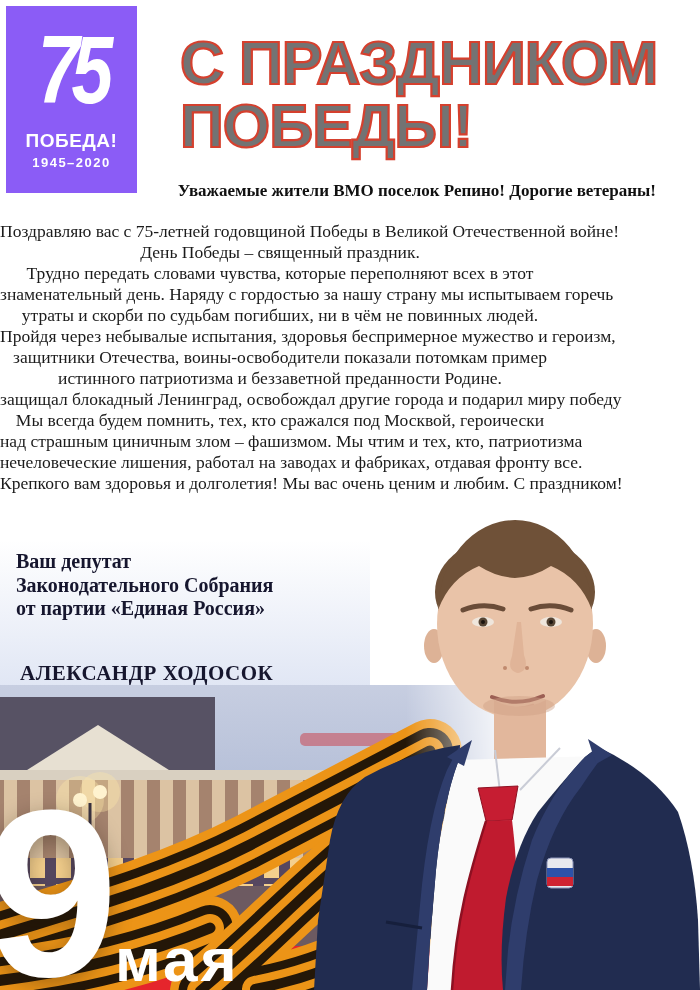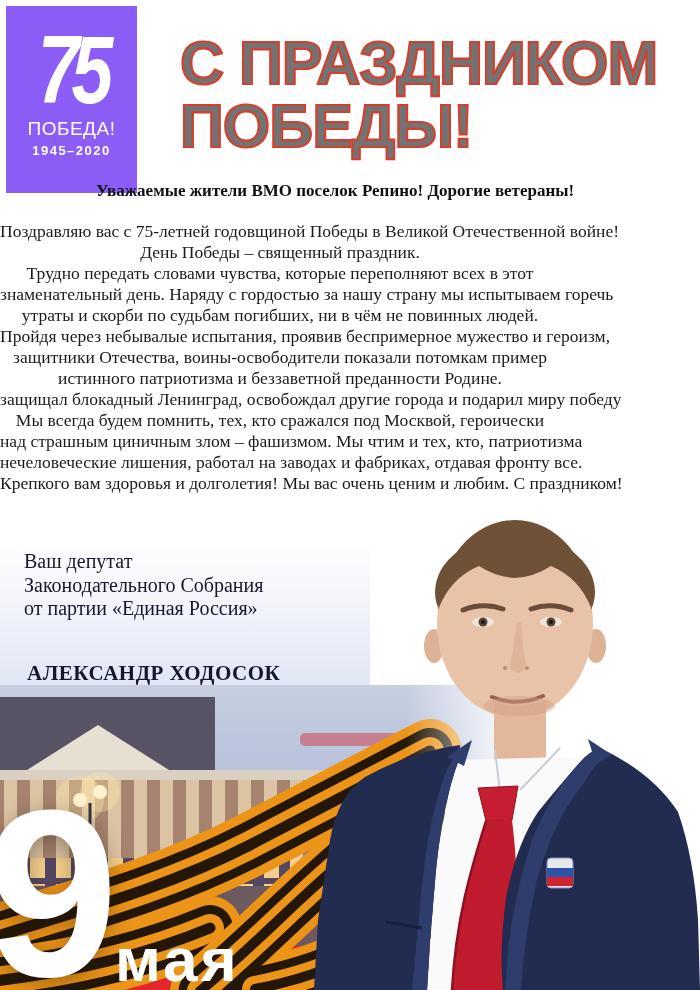--- a/index.html
+++ b/index.html
@@ -5,41 +5,41 @@
   html,body{margin:0;padding:0;background:#e8e8e8;}
   .poster{
     position:relative;width:700px;height:990px;background:#ffffff;
     overflow:hidden;font-family:"Liberation Serif",serif;margin:0 auto;
   }
   
   .logo{position:absolute;left:6px;top:6px;width:131px;height:187px;background:#8b5cf6;
         color:#fff;text-align:center;font-family:"Liberation Sans",sans-serif;}
   .logo-75{font-size:96px;font-weight:700;font-style:italic;line-height:1;
            margin-top:16px;letter-spacing:-10px;transform:scaleX(.78);transform-origin:center;}
-  .logo-title{font-size:19px;font-weight:400;letter-spacing:.5px;margin-top:0;}
+  .logo-title{font-size:19px;font-weight:700;letter-spacing:.5px;margin-top:12px;}
   .logo-years{font-size:13px;font-weight:700;letter-spacing:1.5px;margin-top:3px;}
   
   .heading{position:absolute;left:180px;top:32px;color:#737373;
            font-family:"Liberation Sans",sans-serif;font-weight:700;
            font-size:61px;line-height:63px;letter-spacing:-1px;
            -webkit-text-stroke:2.2px #d5402e;}
   
-  .salutation{position:absolute;left:96px;top:181px;width:560px;text-align:left;
+  .salutation{position:absolute;left:96px;top:181px;width:560px;text-align:right;
               font-weight:700;font-size:17px;color:#101010;white-space:nowrap;}
   
   .message{position:absolute;left:0;top:221px;width:560px;text-align:center;
            font-size:17.5px;line-height:21px;color:#1b1b1b;}
   .message div{white-space:nowrap;}
   
   .wash{position:absolute;left:0;top:540px;width:370px;height:150px;
         background:linear-gradient(to bottom,rgba(215,223,242,0) 0%,rgba(198,209,235,.55) 100%);}
   
-  .signature{position:absolute;left:24px;top:550px;font-weight:400;font-size:20px;
+  .signature{position:absolute;left:16px;top:550px;font-weight:700;font-size:20px;
              line-height:23.5px;color:#16162e;}
-  .deputy-name{position:absolute;left:27px;top:661px;font-weight:700;font-size:21px;
+  .deputy-name{position:absolute;left:20px;top:661px;font-weight:700;font-size:21px;
                letter-spacing:.5px;color:#16162e;}
   
   .scene{position:absolute;left:0;top:685px;width:520px;height:305px;}
   .day{position:absolute;left:-14px;top:775px;font-family:"Liberation Sans",sans-serif;
        font-weight:700;font-size:238px;line-height:1;color:#fff;letter-spacing:-8px;
        text-shadow:0 6px 22px rgba(30,20,10,.35);z-index:3;}
   .month{position:absolute;left:115px;top:929px;font-family:"Liberation Sans",sans-serif;
          font-weight:700;font-size:62px;line-height:1;color:#fff;letter-spacing:3px;z-index:3;}
   .portrait{position:absolute;left:310px;top:515px;width:390px;height:475px;z-index:4;}
 </style>
@@ -60,21 +60,21 @@
   </div>
 
   <div class="salutation">Уважаемые жители ВМО поселок Репино! Дорогие ветераны!</div>
 
   <div class="message">
     <div>Поздравляю вас с 75-летней годовщиной Победы в Великой Отечественной войне!</div>
     <div>День Победы – священный праздник.</div>
     <div>Трудно передать словами чувства, которые переполняют всех в этот</div>
     <div>знаменательный день. Наряду с гордостью за нашу страну мы испытываем горечь</div>
     <div>утраты и скорби по судьбам погибших, ни в чём не повинных людей.</div>
-    <div>Пройдя через небывалые испытания, проявив беспримерное мужество и героизм,</div>
+    <div>Пройдя через небывалые испытания, здоровья беспримерное мужество и героизм,</div>
     <div>защитники Отечества, воины-освободители показали потомкам пример</div>
     <div>истинного патриотизма и беззаветной преданности Родине.</div>
     <div>защищал блокадный Ленинград, освобождал другие города и подарил миру победу</div>
     <div>Мы всегда будем помнить, тех, кто сражался под Москвой, героически</div>
     <div>над страшным циничным злом – фашизмом. Мы чтим и тех, кто, патриотизма</div>
     <div>нечеловеческие лишения, работал на заводах и фабриках, отдавая фронту все.</div>
     <div>Крепкого вам здоровья и долголетия! Мы вас очень ценим и любим. С праздником!</div>
   </div>
 
   <div class="wash"></div>

